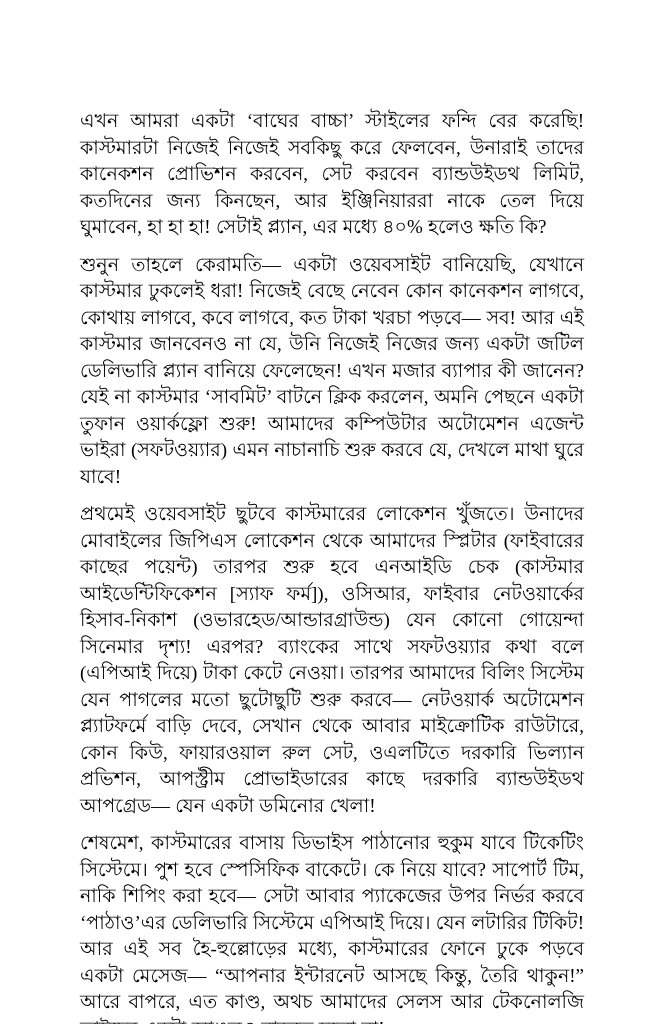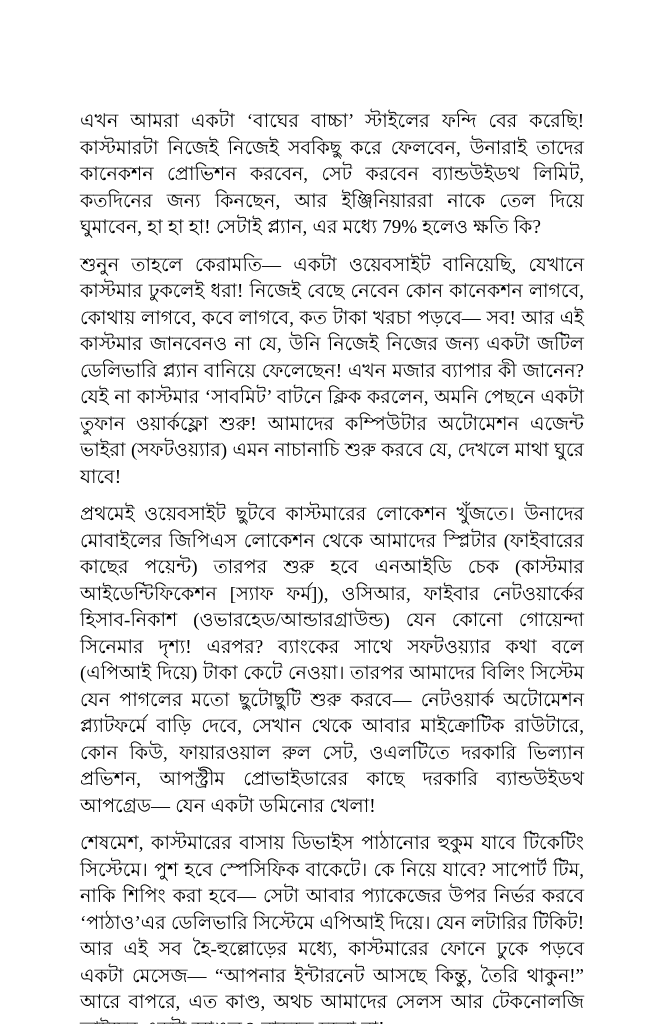--- a/index.html
+++ b/index.html
@@ -35,18 +35,18 @@
   }
   .text-block p:last-child {
     margin-bottom: 0;
   }
 </style>
 </head>
 <body>
 
 <div class="page">
   <div class="text-block">
-    <p>এখন আমরা একটা ‘বাঘের বাচ্চা’ স্টাইলের ফন্দি বের করেছি! কাস্টমারটা নিজেই নিজেই সবকিছু করে ফেলবেন, উনারাই তাদের কানেকশন প্রোভিশন করবেন, সেট করবেন ব্যান্ডউইডথ লিমিট, কতদিনের জন্য কিনছেন, আর ইঞ্জিনিয়াররা নাকে তেল দিয়ে ঘুমাবেন, হা হা হা! সেটাই প্ল্যান, এর মধ্যে 79% হলেও ক্ষতি কি?</p>
+    <p>এখন আমরা একটা ‘বাঘের বাচ্চা’ স্টাইলের ফন্দি বের করেছি! কাস্টমারটা নিজেই নিজেই সবকিছু করে ফেলবেন, উনারাই তাদের কানেকশন প্রোভিশন করবেন, সেট করবেন ব্যান্ডউইডথ লিমিট, কতদিনের জন্য কিনছেন, আর ইঞ্জিনিয়াররা নাকে তেল দিয়ে ঘুমাবেন, হা হা হা! সেটাই প্ল্যান, এর মধ্যে ৪০% হলেও ক্ষতি কি?</p>
     <p>শুনুন তাহলে কেরামতি— একটা ওয়েবসাইট বানিয়েছি, যেখানে কাস্টমার ঢুকলেই ধরা! নিজেই বেছে নেবেন কোন কানেকশন লাগবে, কোথায় লাগবে, কবে লাগবে, কত টাকা খরচা পড়বে— সব! আর এই কাস্টমার জানবেনও না যে, উনি নিজেই নিজের জন্য একটা জটিল ডেলিভারি প্ল্যান বানিয়ে ফেলেছেন! এখন মজার ব্যাপার কী জানেন? যেই না কাস্টমার ‘সাবমিট’ বাটনে ক্লিক করলেন, অমনি পেছনে একটা তুফান ওয়ার্কফ্লো শুরু! আমাদের কম্পিউটার অটোমেশন এজেন্ট ভাইরা (সফটওয়্যার) এমন নাচানাচি শুরু করবে যে, দেখলে মাথা ঘুরে যাবে!</p>
     <p>প্রথমেই ওয়েবসাইট ছুটবে কাস্টমারের লোকেশন খুঁজতে। উনাদের মোবাইলের জিপিএস লোকেশন থেকে আমাদের স্প্লিটার (ফাইবারের কাছের পয়েন্ট) তারপর শুরু হবে এনআইডি চেক (কাস্টমার আইডেন্টিফিকেশন [স্যাফ ফর্ম]), ওসিআর, ফাইবার নেটওয়ার্কের হিসাব-নিকাশ (ওভারহেড/আন্ডারগ্রাউন্ড) যেন কোনো গোয়েন্দা সিনেমার দৃশ্য! এরপর? ব্যাংকের সাথে সফটওয়্যার কথা বলে (এপিআই দিয়ে) টাকা কেটে নেওয়া। তারপর আমাদের বিলিং সিস্টেম যেন পাগলের মতো ছুটোছুটি শুরু করবে— নেটওয়ার্ক অটোমেশন প্ল্যাটফর্মে বাড়ি দেবে, সেখান থেকে আবার মাইক্রোটিক রাউটারে, কোন কিউ, ফায়ারওয়াল রুল সেট, ওএলটিতে দরকারি ভিল্যান প্রভিশন, আপস্ট্রীম প্রোভাইডারের কাছে দরকারি ব্যান্ডউইডথ আপগ্রেড— যেন একটা ডমিনোর খেলা!</p>
     <p>শেষমেশ, কাস্টমারের বাসায় ডিভাইস পাঠানোর হুকুম যাবে টিকেটিং সিস্টেমে। পুশ হবে স্পেসিফিক বাকেটে। কে নিয়ে যাবে? সাপোর্ট টিম, নাকি শিপিং করা হবে— সেটা আবার প্যাকেজের উপর নির্ভর করবে ‘পাঠাও’এর ডেলিভারি সিস্টেমে এপিআই দিয়ে। যেন লটারির টিকিট! আর এই সব হৈ-হুল্লোড়ের মধ্যে, কাস্টমারের ফোনে ঢুকে পড়বে একটা মেসেজ— “আপনার ইন্টারনেট আসছে কিন্তু, তৈরি থাকুন!” আরে বাপরে, এত কাণ্ড, অথচ আমাদের সেলস আর টেকনোলজি ভাইদের একটা আঙুলও নাড়তে হলো না!</p>
   </div>
 </div>
 
 </body></html>

